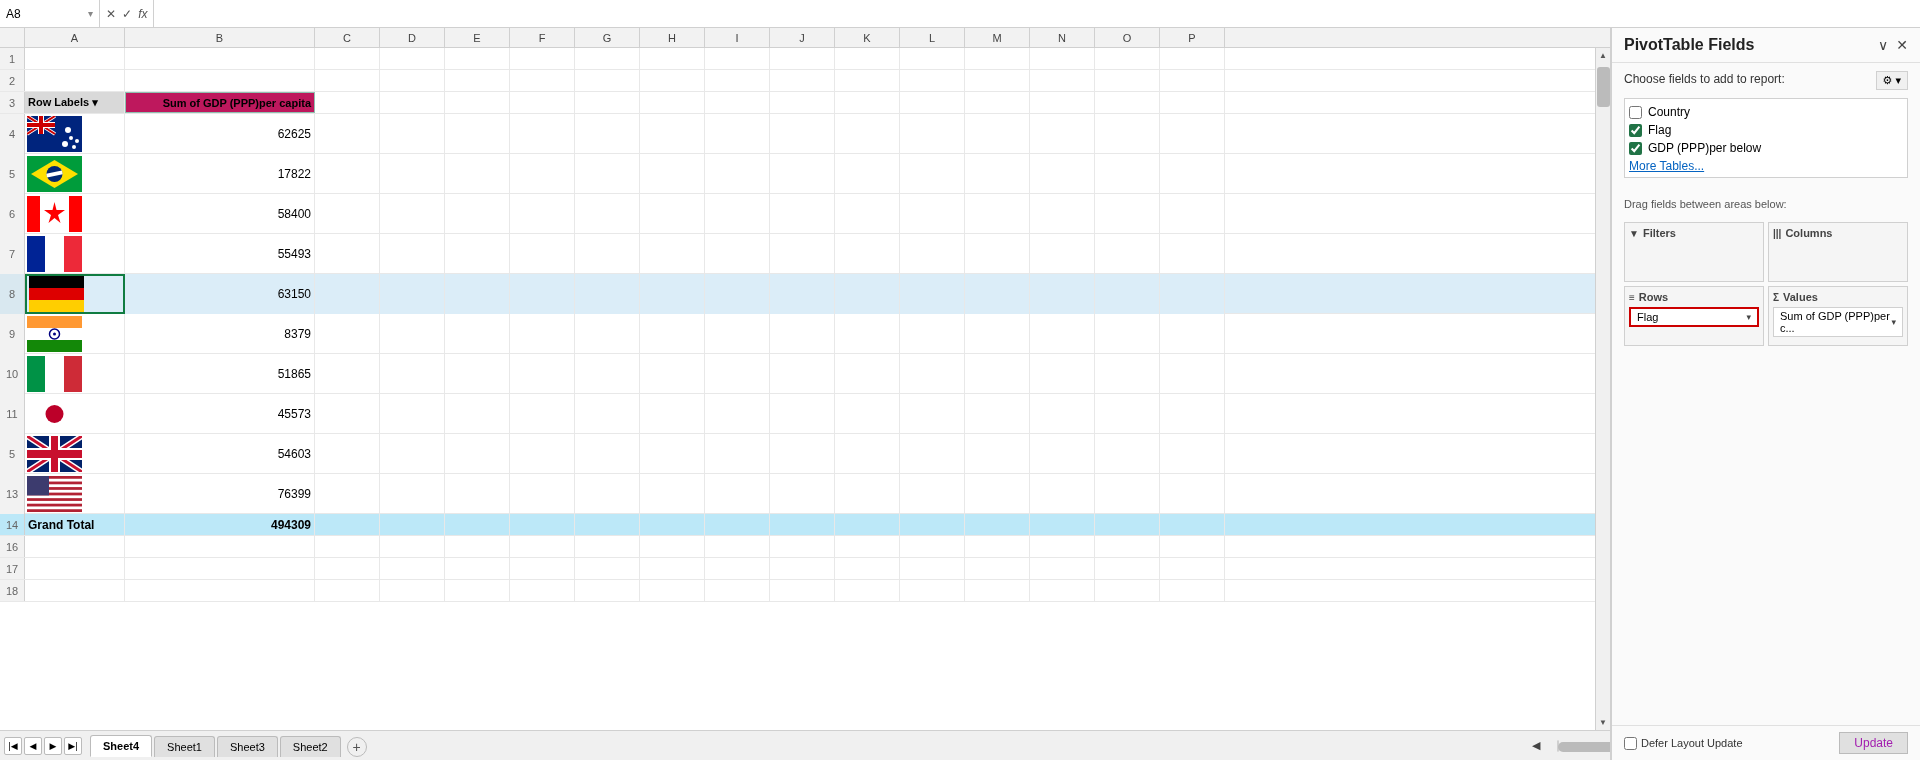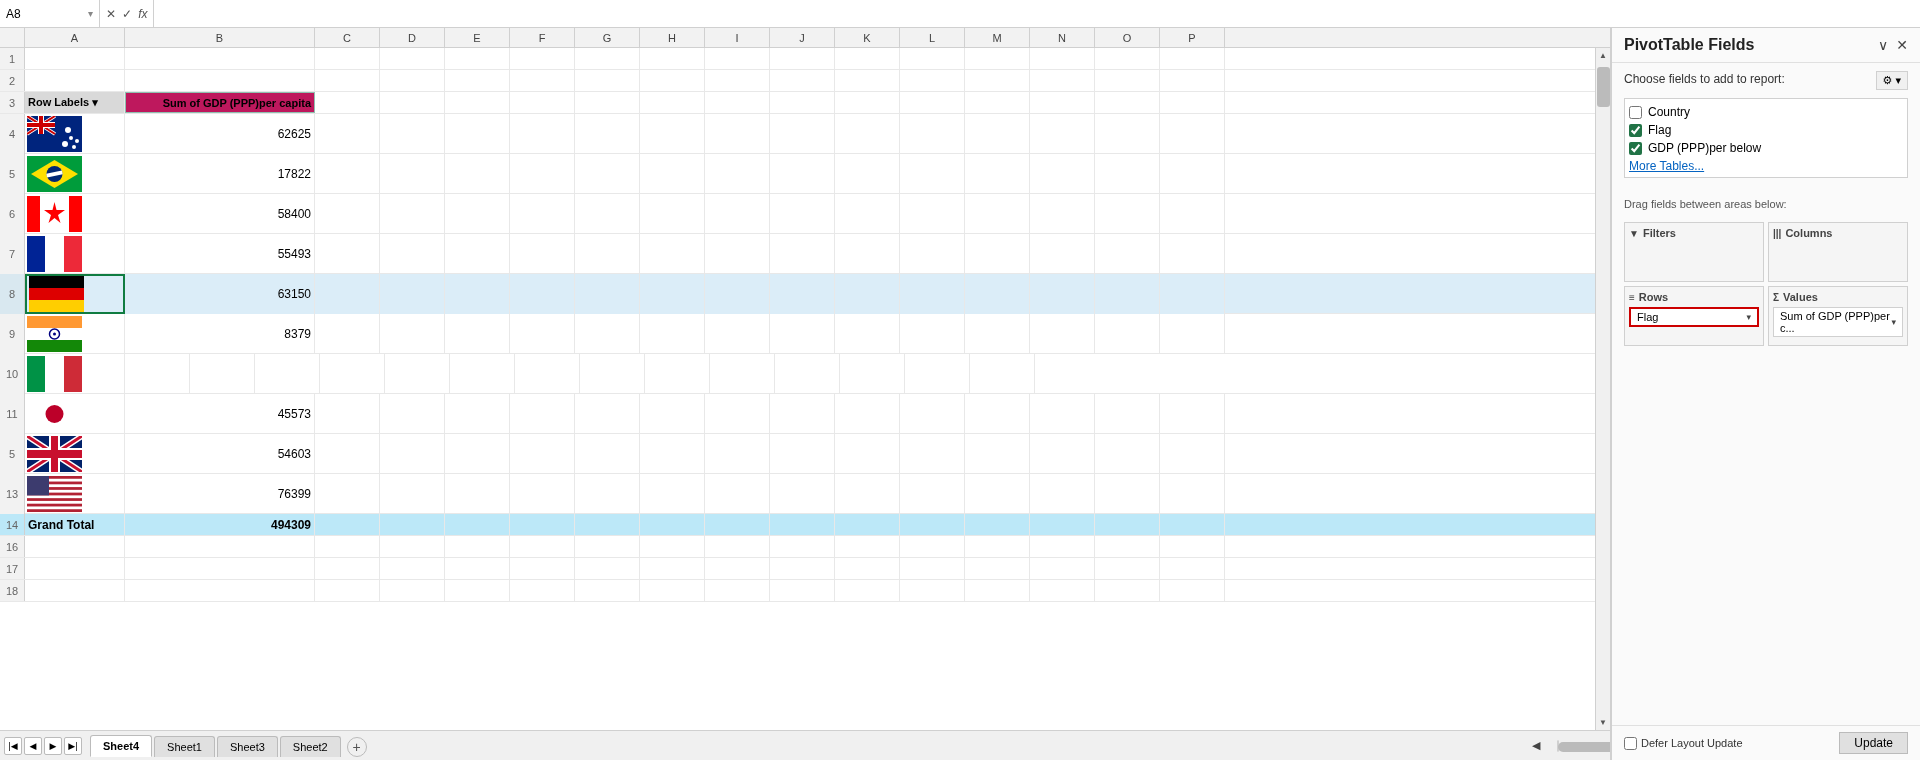--- a/index.html
+++ b/index.html
@@ -87,21 +87,21 @@
     .areas-grid { display: grid; grid-template-columns: 1fr 1fr; gap: 4px; }
     .area-box { border: 1px solid #d0d0d0; background: #f5f5f5; padding: 4px; min-height: 60px; }
     .area-header { display: flex; align-items: center; gap: 4px; font-size: 11px; color: #444; font-weight: 600; margin-bottom: 4px; }
     .area-icon { font-size: 10px; }
     .area-tag { background: #fff; border: 2px solid #c00; padding: 2px 6px; font-size: 11px; display: flex; align-items: center; justify-content: space-between; margin-top: 2px; }
     .area-tag-plain { background: #fff; border: 1px solid #d0d0d0; padding: 2px 6px; font-size: 11px; display: flex; align-items: center; justify-content: space-between; margin-top: 2px; }
     .area-tag-dropdown { font-size: 9px; color: #444; cursor: pointer; }
 
     .defer-row { display: flex; align-items: center; justify-content: space-between; padding: 6px 12px; border-top: 1px solid #e0e0e0; background: #fafafa; flex-shrink: 0; }
     .defer-checkbox { display: flex; align-items: center; gap: 4px; font-size: 11px; color: #333; }
-    .update-btn { background: #e0e0e0; border: 1px solid #bbb; padding: 3px 14px; font-size: 12px; color: #000000; cursor: not-allowed; }
+    .update-btn { background: #e0e0e0; border: 1px solid #bbb; padding: 3px 14px; font-size: 12px; color: #a21caf; cursor: not-allowed; }
 
     
     .vert-scroll { width: 15px; background: #f0f0f0; border-left: 1px solid #d0d0d0; display: flex; flex-direction: column; }
     .vert-scroll-btn { height: 15px; display: flex; align-items: center; justify-content: center; cursor: pointer; font-size: 8px; color: #555; }
     .vert-scroll-track { flex: 1; position: relative; }
     .vert-scroll-thumb { width: 13px; height: 40px; background: #bbb; border-radius: 3px; position: absolute; top: 4px; left: 1px; }
 
     
     .flag-row { height: 40px; }
     .flag-row .cell { height: 40px; }
@@ -382,20 +382,21 @@
 
           <div class="grid-row flag-row">
             <div class="row-num" style="height:40px;">10</div>
             <div class="cell col-a" style="height:40px;padding:2px;">
               <svg width="55" height="36" viewBox="0 0 55 36">
                 <rect width="55" height="36" fill="#CE2B37"></rect>
                 <rect width="37" height="36" fill="white"></rect>
                 <rect width="18" height="36" fill="#009246"></rect>
               </svg>
             </div>
+            <div class="cell col-b number" style="height:40px;">51865</div>
             <div class="cell col-c" style="height:40px;"></div>
             <div class="cell col-d" style="height:40px;"></div>
             <div class="cell col-e" style="height:40px;"></div>
             <div class="cell col-f" style="height:40px;"></div>
             <div class="cell col-g" style="height:40px;"></div>
             <div class="cell col-h" style="height:40px;"></div>
             <div class="cell col-i" style="height:40px;"></div>
             <div class="cell col-j" style="height:40px;"></div>
             <div class="cell col-k" style="height:40px;"></div>
             <div class="cell col-l" style="height:40px;"></div>

